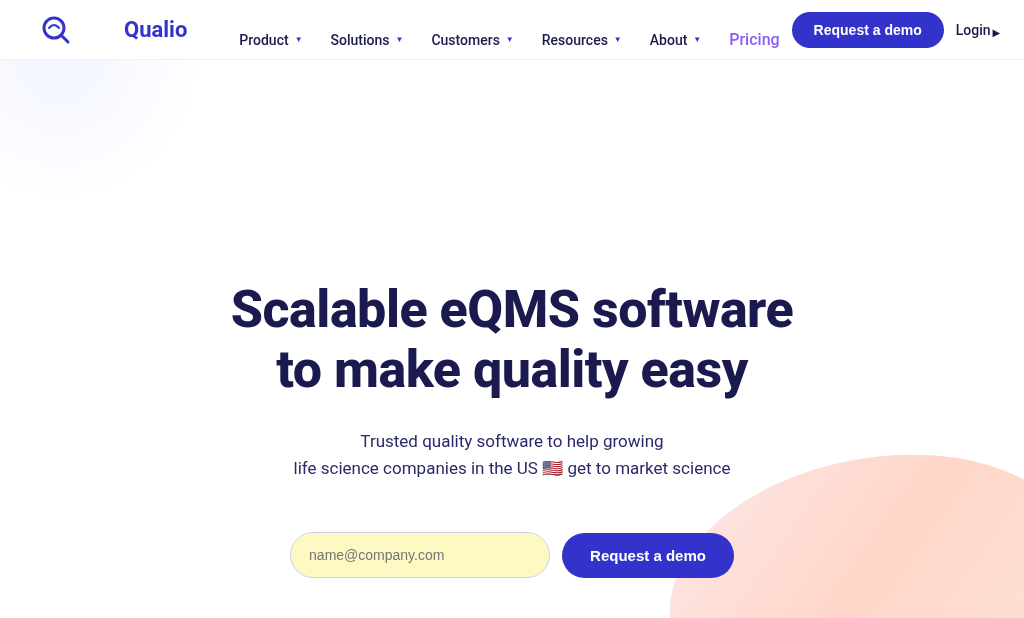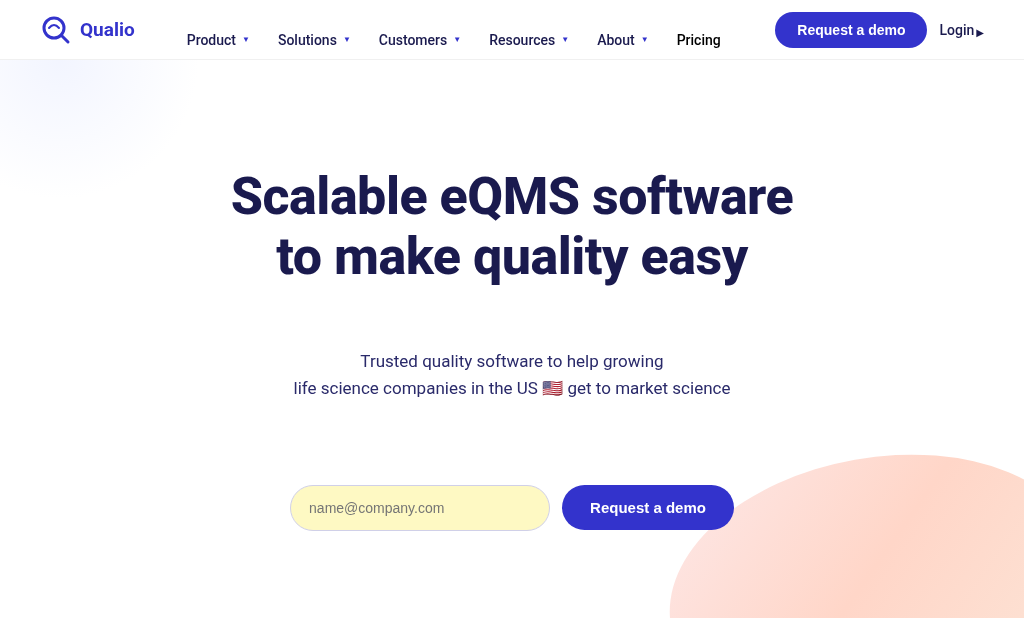--- a/index.html
+++ b/index.html
@@ -61,23 +61,24 @@
       text-decoration: none;
       margin-right: 40px;
     }
 
     .nav-logo-icon {
       width: 32px;
       height: 32px;
     }
 
     .nav-logo-text {
-      font-size: 19px;
+      font-size: 22px;
       font-weight: 700;
       color: #3333cc;
+      margin-left: 44px;
     }
 
     .nav-links {
       display: flex;
       align-items: center;
       gap: 4px;
       flex: 1;
     }
 
     .nav-item {
@@ -95,23 +96,23 @@
       margin-top: 20px;
     }
 
     .nav-item .chevron {
       font-size: 8px;
       color: #3333cc;
       margin-left: 2px;
     }
 
     .nav-pricing {
-      font-size: 14px;
+      font-size: 16px;
       font-weight: 500;
-      color: #000000;
+      color: #8b5cf6;
       padding: 8px 12px;
       cursor: pointer;
     }
 
     .nav-right {
       display: flex;
       align-items: center;
       gap: 12px;
       margin-left: auto;
     }
@@ -142,25 +143,24 @@
       font-size: 10px;
     }
 
     
     .hero {
       position: relative;
       z-index: 1;
       display: flex;
       flex-direction: column;
       align-items: center;
-      justify-content: center;
+      justify-content: flex-end;
       padding: 60px 40px 40px;
       text-align: center;
       min-height: 558px;
-      gap: 33px;
     }
 
     .hero-title {
       font-size: 52px;
       font-weight: 800;
       color: #1a1a4e;
       line-height: 1.15;
       max-width: 700px;
       margin-bottom: 28px;
       letter-spacing: -0.5px;

